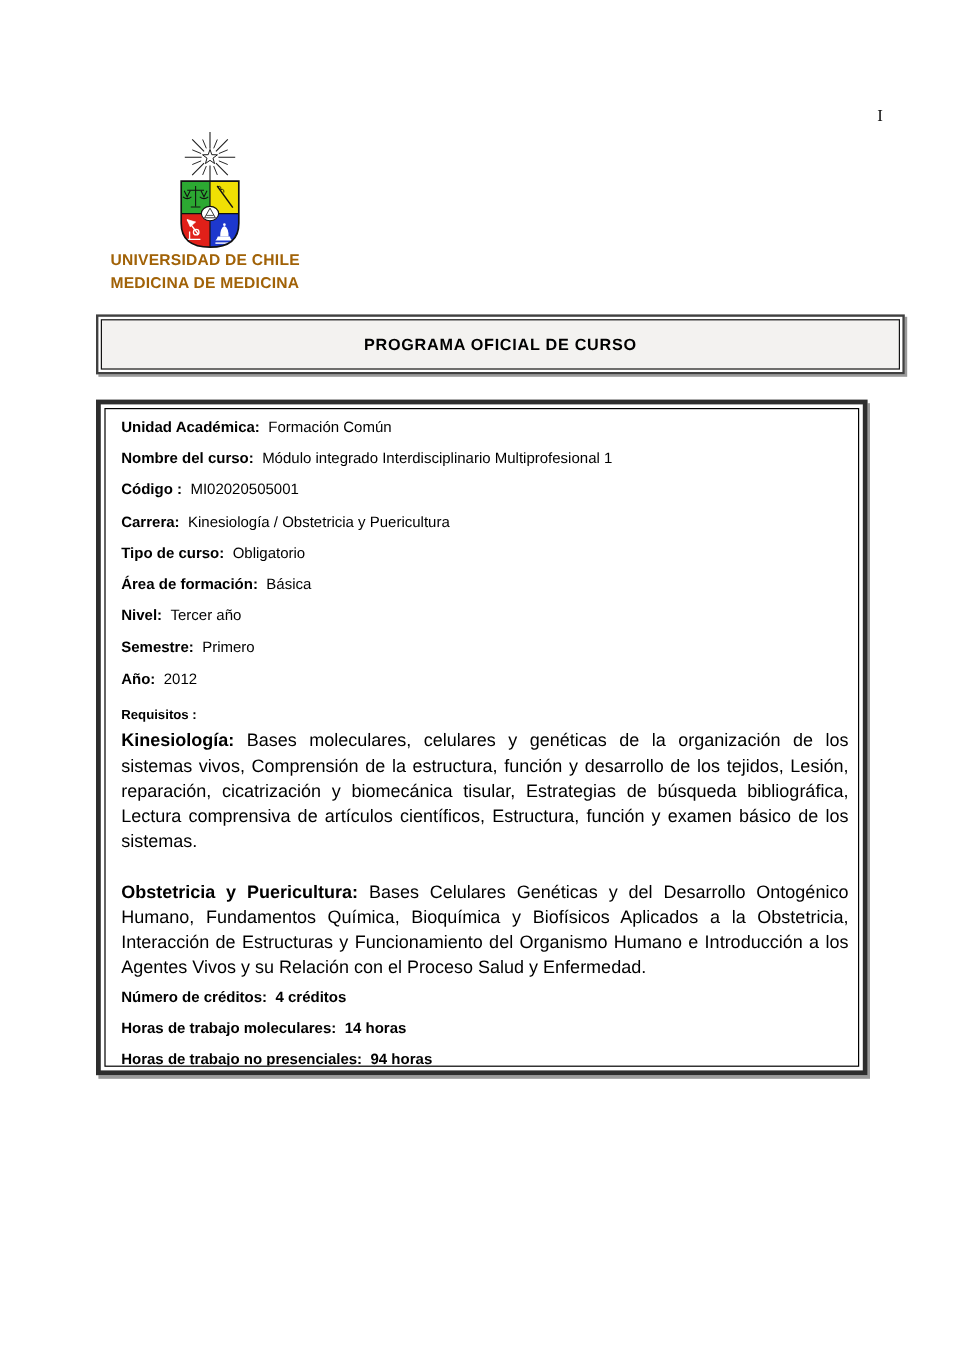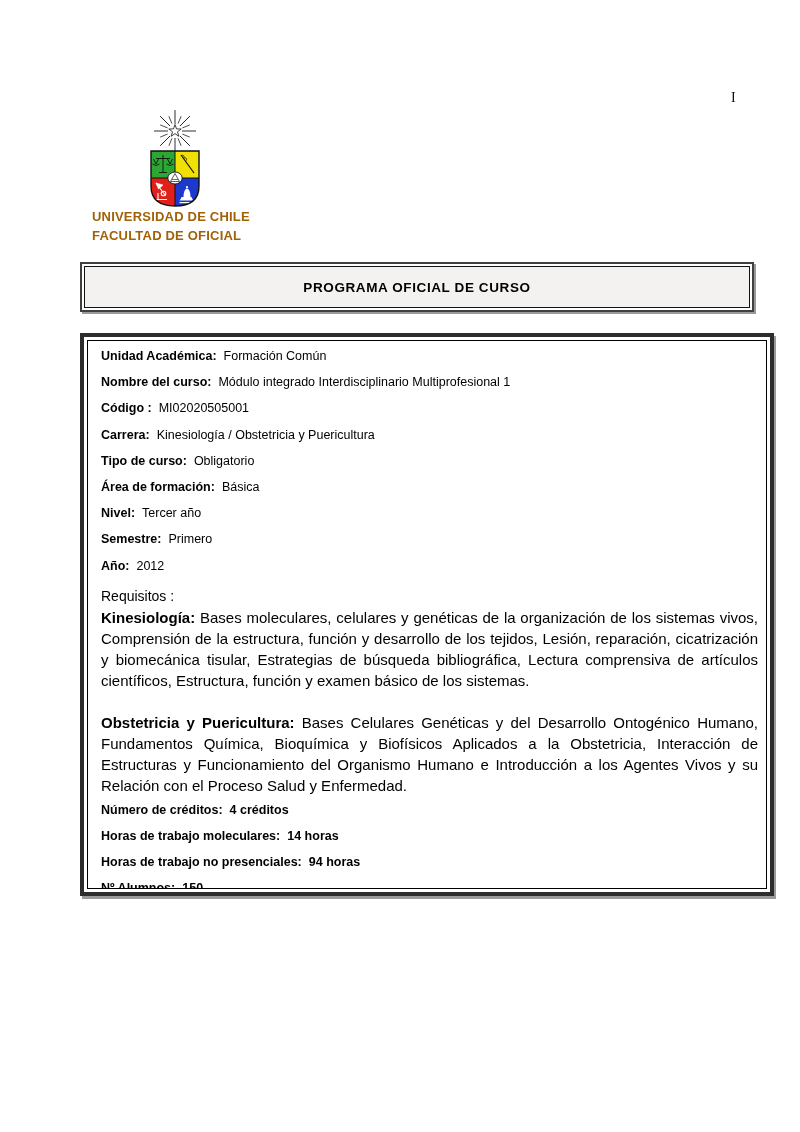--- a/index.html
+++ b/index.html
@@ -23,33 +23,33 @@
     box-sizing:border-box; border:2px solid #404040; background:#fff;
     padding:2px; box-shadow:2px 2px 0 #9a9a9a;
   }
   .title-inner {
     width:100%; height:100%; box-sizing:border-box;
     border:1px solid #141414; background:#f3f2f0;
     display:flex; align-items:center; justify-content:center;
   }
   .title-text { font-weight:bold; font-size:13.5px; letter-spacing:0.6px; }
   .main-box {
-    position:absolute; left:80px; top:333px; width:694px; height:563px;
+    position:absolute; left:80px; top:333px; width:643px; height:563px;
     box-sizing:border-box; border:4px solid #2d2d2d; background:#fff;
     padding:3px; box-shadow:2px 3px 0 #9a9a9a;
   }
   .main-inner {
     width:100%; height:100%; box-sizing:border-box;
     border:1px solid #000; background:#fff;
     padding:9px 8px 0 13px; overflow:hidden;
   }
   .field { margin:0 0 13.2px 0; font-size:12.5px; line-height:13px; }
   .field .lbl { font-weight:bold; }
   .field .val { margin-left:7px; }
-  .req-heading { margin:9px 0 0 0; font-size:14px; line-height:21px; font-weight:normal; }
+  .req-heading { margin:9px 0 0 0; font-size:11px; line-height:21px; font-weight:bold; }
   .para { margin:0; font-size:15px; line-height:21px; text-align:justify; }
   .para .lbl { font-weight:bold; }
   .para.second { margin-top:21px; }
   .totals { margin-top:8px; }
   .totals .field .val { font-weight:bold; }
 </style>
 </head>
 <body>
 
 <div class="page">
@@ -118,21 +118,21 @@
     <path d="M4,42 H52 V77 Q52,97 28,97 Q4,97 4,77 Z" fill="none" stroke="#111" stroke-width="1.4"></path>
     <g>
       <ellipse cx="28" cy="69" rx="7.2" ry="6" fill="#ffffff" stroke="#111" stroke-width="0.9"></ellipse>
       <path d="M28,64.5 L32.5,72.5 L23.5,72.5 Z" fill="none" stroke="#111" stroke-width="0.7"></path>
       <line x1="25" y1="70.5" x2="31" y2="70.5" stroke="#111" stroke-width="0.6"></line>
     </g>
   </svg>
 
   <div class="org-block">
     <div>UNIVERSIDAD DE CHILE</div>
-    <div>FACULTAD DE OFICIAL</div>
+    <div>MEDICINA DE MEDICINA</div>
   </div>
 
   <div class="title-box">
     <div class="title-inner">
       <span class="title-text">PROGRAMA OFICIAL DE CURSO</span>
     </div>
   </div>
 
   <div class="main-box">
     <div class="main-inner">

